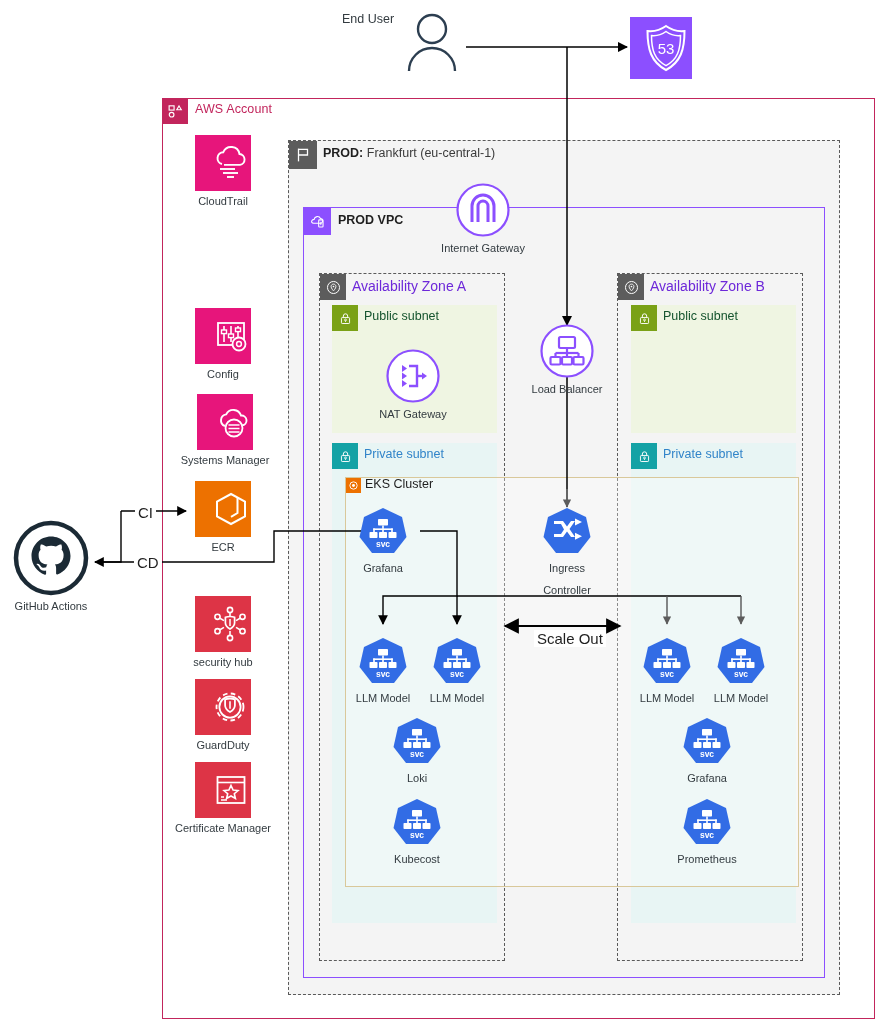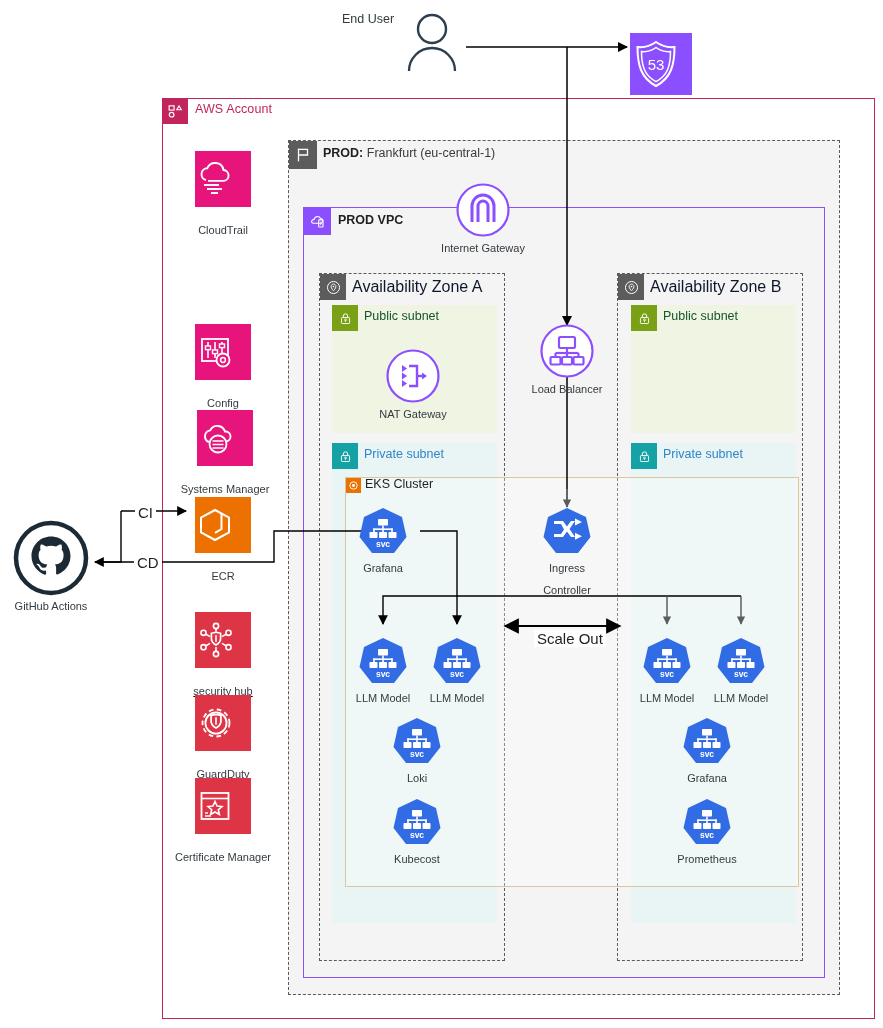--- a/index.html
+++ b/index.html
@@ -75,21 +75,21 @@
     background: transparent;
   }
   .grp-az-tab {
     position: absolute; left: 0px; top: 0px;
     width: 26px; height: 26px;
     background: #5c5c5c;
     display: flex; align-items: center; justify-content: center;
   }
   .grp-az-label {
     position: absolute; left: 32px; top: 4px;
-    font-size: 16px; color: #0f172a;
+    font-size: 14px; color: #6d28d9;
   }
 
   .subnet {
     position: absolute;
   }
   .subnet-tab {
     position: absolute; left: 0; top: 0;
     width: 26px; height: 26px;
     display: flex; align-items: center; justify-content: center;
   }
@@ -123,22 +123,22 @@
 
   
   .node { position: absolute; text-align: center; }
   .node-label {
     font-size: 11px; color: #333b40; line-height: 14px;
     white-space: nowrap;
     margin-top: 3px;
   }
   .node-label.wrap { white-space: normal; width: 86px; margin-left: auto; margin-right: auto;}
   .sq-icon {
-    width: 56px; height: 56px; margin: 16px auto;
-    display: flex; align-items: center; justify-content: flex-start;
+    width: 56px; height: 56px; margin: 0 auto;
+    display: flex; align-items: center; justify-content: flex-end;
   }
   .pink  { background: #e7157b; }
   .orange{ background: #ed7100; }
   .red   { background: #dd3446; }
   .purple{ background: #8c4fff; }
 
   .k8s-hex { width: 52px; height: 52px; margin: 0 auto; }
   .circ-icon { width: 56px; height: 56px; margin: 0 auto; }
 
   svg { display: block; }
@@ -390,21 +390,21 @@
     <div class="sq-icon orange">
       <svg width="40" height="40" viewBox="0 0 40 40">
         <path d="M20 5 L34 12.5 V27.5 L20 35 L6 27.5 V12.5 Z" fill="none" stroke="#fff" stroke-width="2"></path>
         <path d="M20 5 V20" fill="none" stroke="#fff" stroke-width="0"></path>
         <path d="M26.5 9 V24 L20 27.8" fill="none" stroke="#fff" stroke-width="2"></path>
       </svg>
     </div>
     <div class="node-label">ECR</div>
   </div>
 
-  <div class="node" style="left:180px; top:596px; width:86px;text-decoration:underline;">
+  <div class="node" style="left:180px; top:596px; width:86px;">
     <div class="sq-icon red">
       <svg width="42" height="42" viewBox="0 0 42 42">
         <g stroke="#fff" stroke-width="1.6" fill="none">
           <line x1="21" y1="9" x2="21" y2="14"></line>
           <line x1="21" y1="28" x2="21" y2="33"></line>
           <line x1="10.5" y1="15" x2="15" y2="17.6"></line>
           <line x1="27" y1="24.4" x2="31.5" y2="27"></line>
           <line x1="10.5" y1="27" x2="15" y2="24.4"></line>
           <line x1="27" y1="17.6" x2="31.5" y2="15"></line>
         </g>

